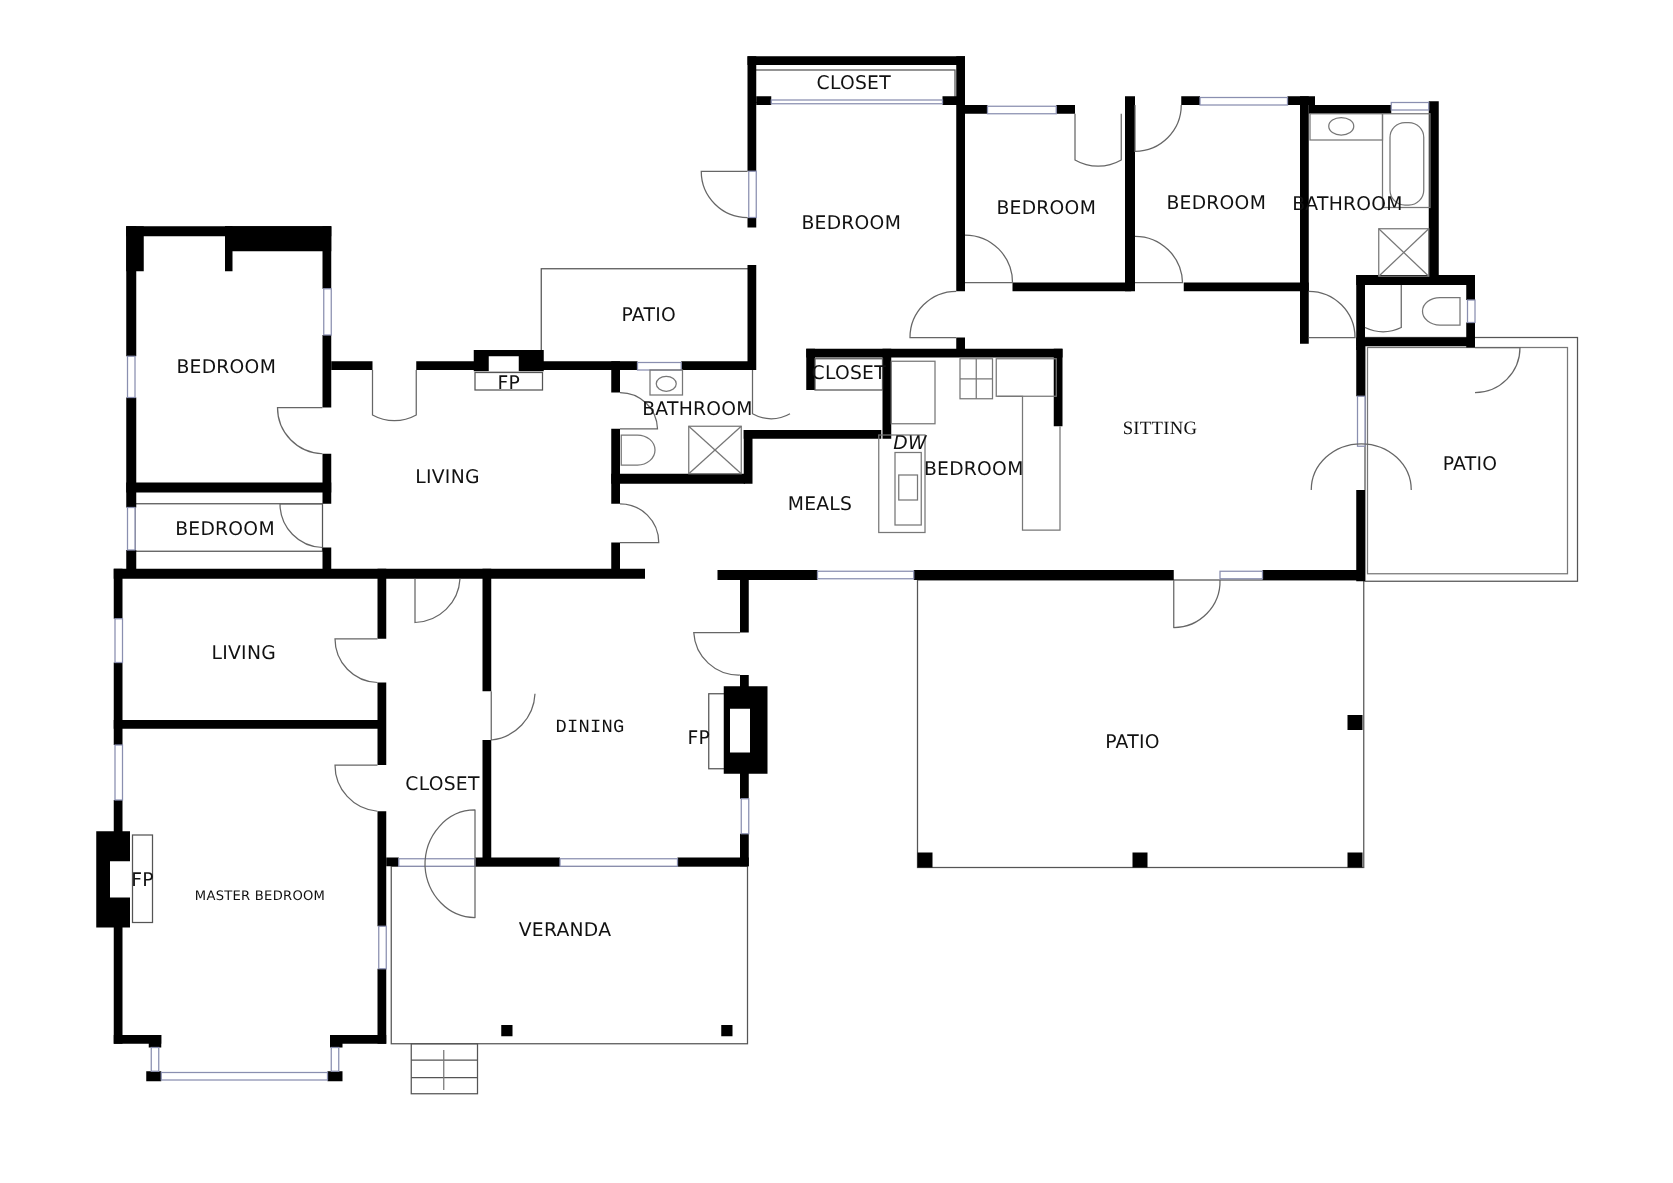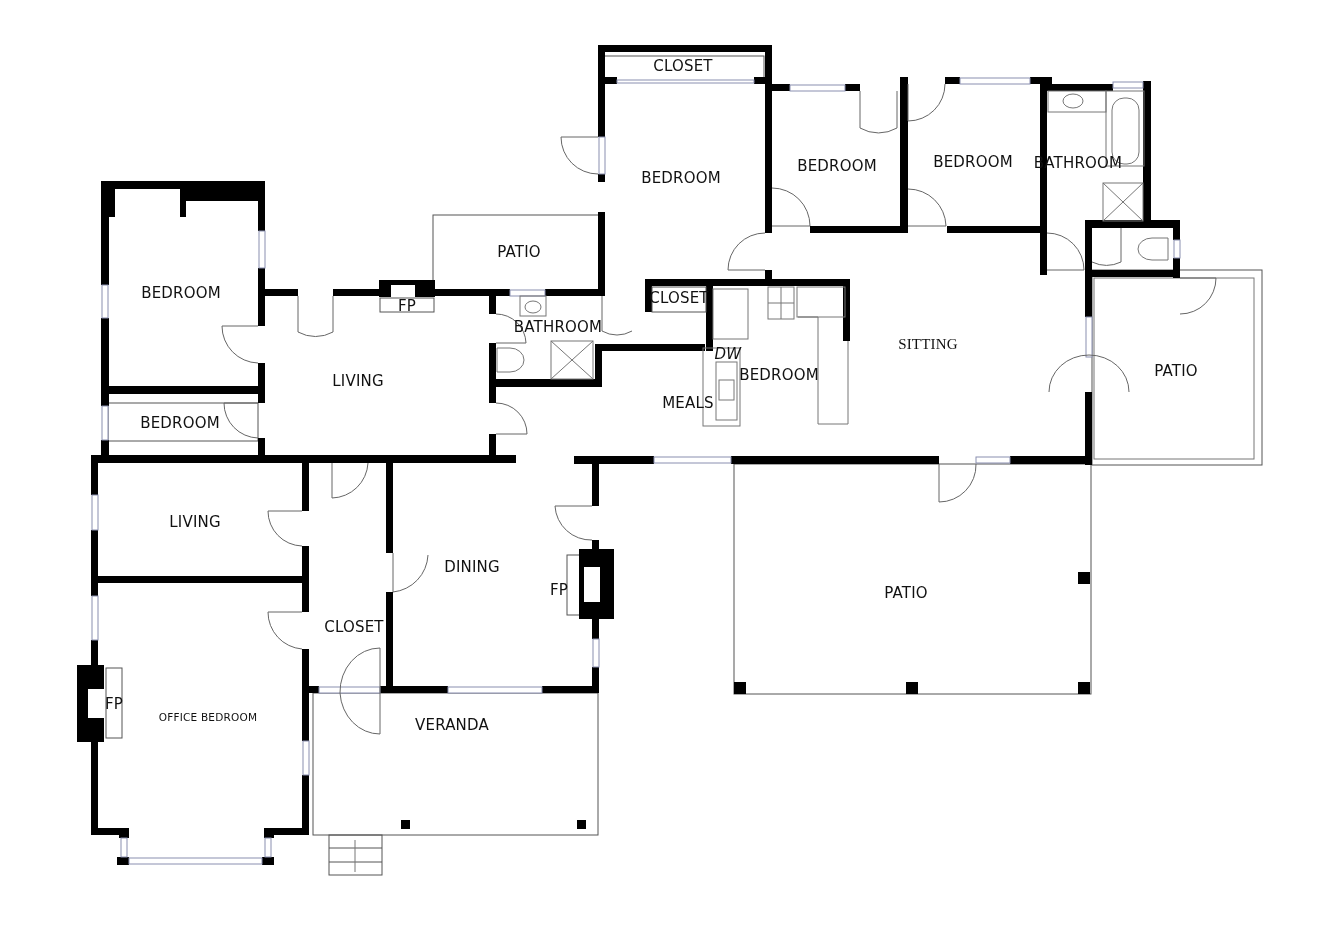--- a/index.html
+++ b/index.html
@@ -237,24 +237,24 @@
       <div class="label" style="left: 181px; top: 293px;">BEDROOM</div>
       <div class="label" style="left: 519px; top: 252px;">PATIO</div>
       <div class="label" style="left: 407px; top: 306px;">FP</div>
       <div class="label" style="left: 558px; top: 327px;">BATHROOM</div>
       <div class="label" style="left: 679px; top: 298px;">CLOSET</div>
       <div class="label" style="left: 728px; top: 354px; font-style: italic;">DW</div>
       <div class="label" style="left: 779px; top: 375px;">BEDROOM</div>
       <div class="label" style="left: 928px; top: 344px; font-family: Liberation Serif, serif;">SITTING</div>
       <div class="label" style="left: 1176px; top: 371px;">PATIO</div>
       <div class="label" style="left: 358px; top: 381px;">LIVING</div>
-      <div class="label" style="left: 656px; top: 403px; margin-left: 32px;">MEALS</div>
+      <div class="label" style="left: 656px; top: 403px;">MEALS</div>
       <div class="label" style="left: 180px; top: 423px;">BEDROOM</div>
       <div class="label" style="left: 195px; top: 522px;">LIVING</div>
-      <div class="label" style="left: 472px; top: 567px;">DINING</div>
+      <div class="label" style="left: 472px; top: 582px; font-family: Liberation Mono, monospace;">DINING</div>
       <div class="label" style="left: 559px; top: 590px;">FP</div>
       <div class="label" style="left: 906px; top: 593px;">PATIO</div>
       <div class="label" style="left: 354px; top: 627px;">CLOSET</div>
       <div class="label" style="left: 114px; top: 704px;">FP</div>
-      <div class="label sm" style="left: 208px; top: 717px;">OFFICE BEDROOM</div>
-      <div class="label" style="left: 452px; top: 725px;">VERANDA</div>
+      <div class="label sm" style="left: 208px; top: 717px;">MASTER BEDROOM</div>
+      <div class="label" style="left: 452px; top: 744px;">VERANDA</div>
     </div>
 </div>
 
 </body></html>

